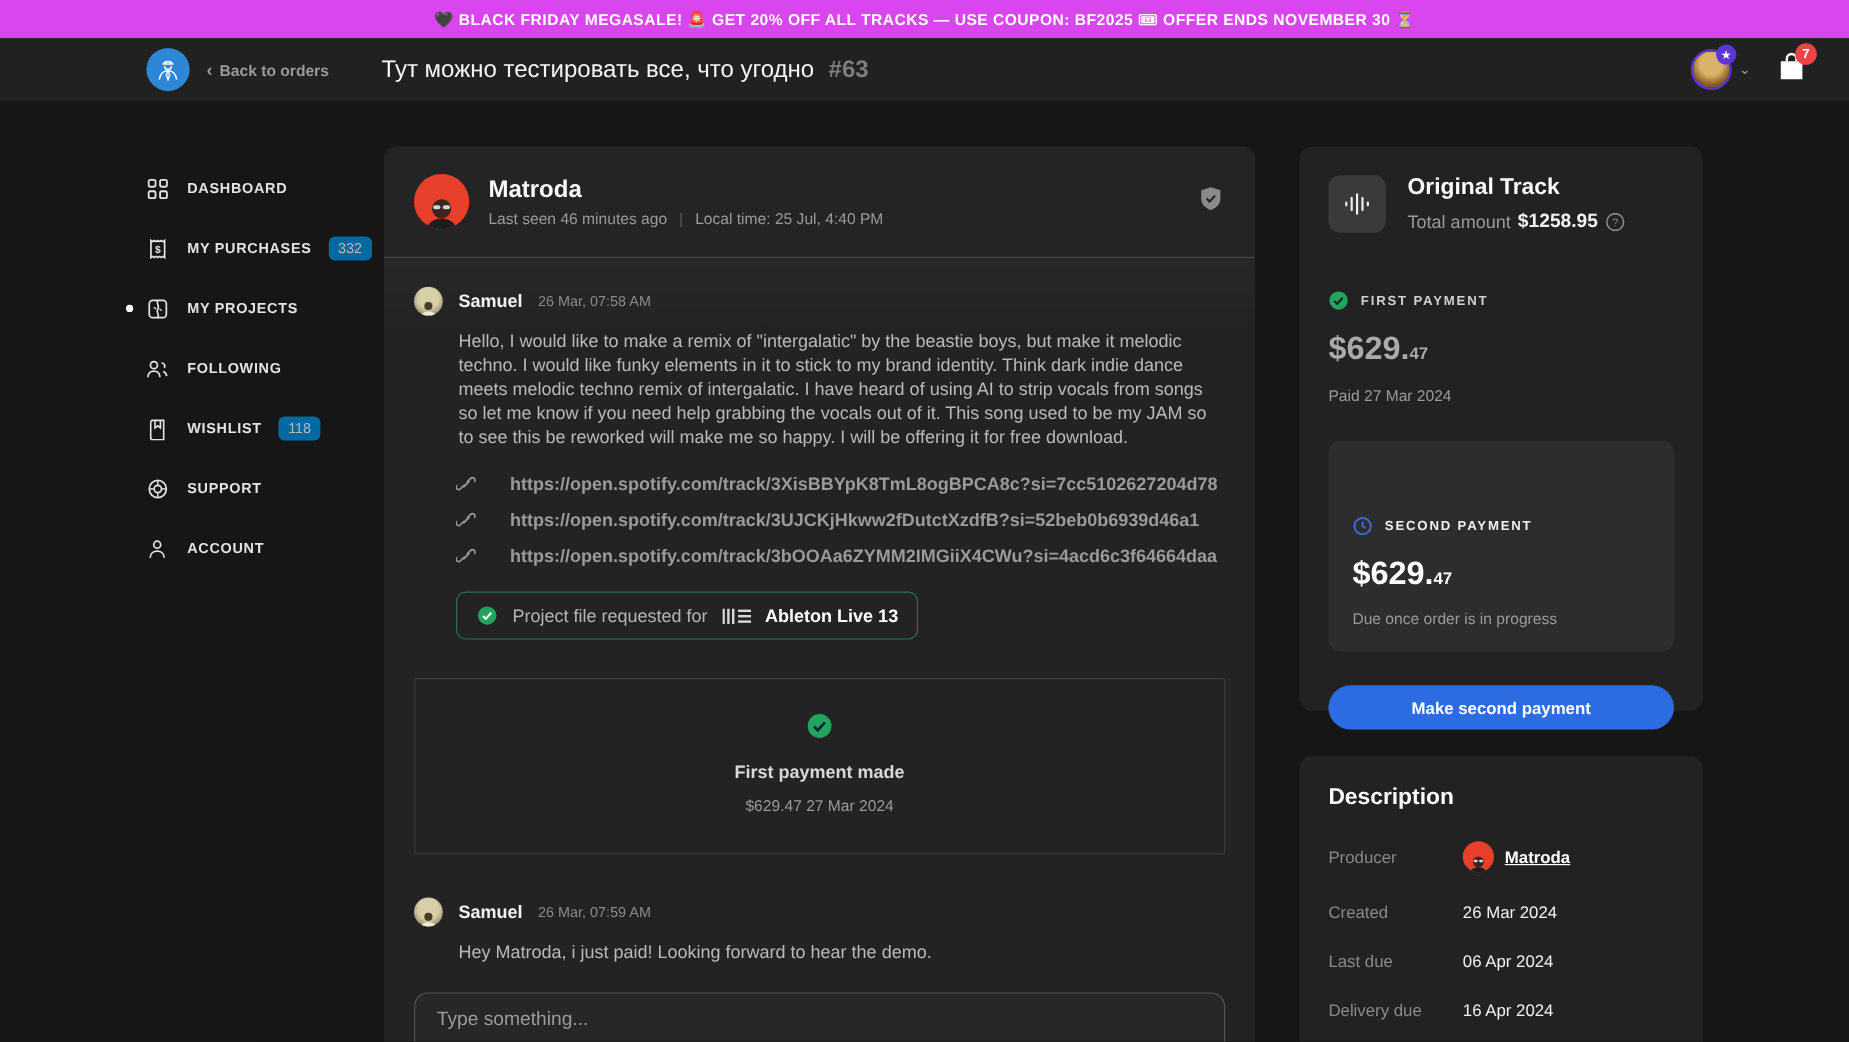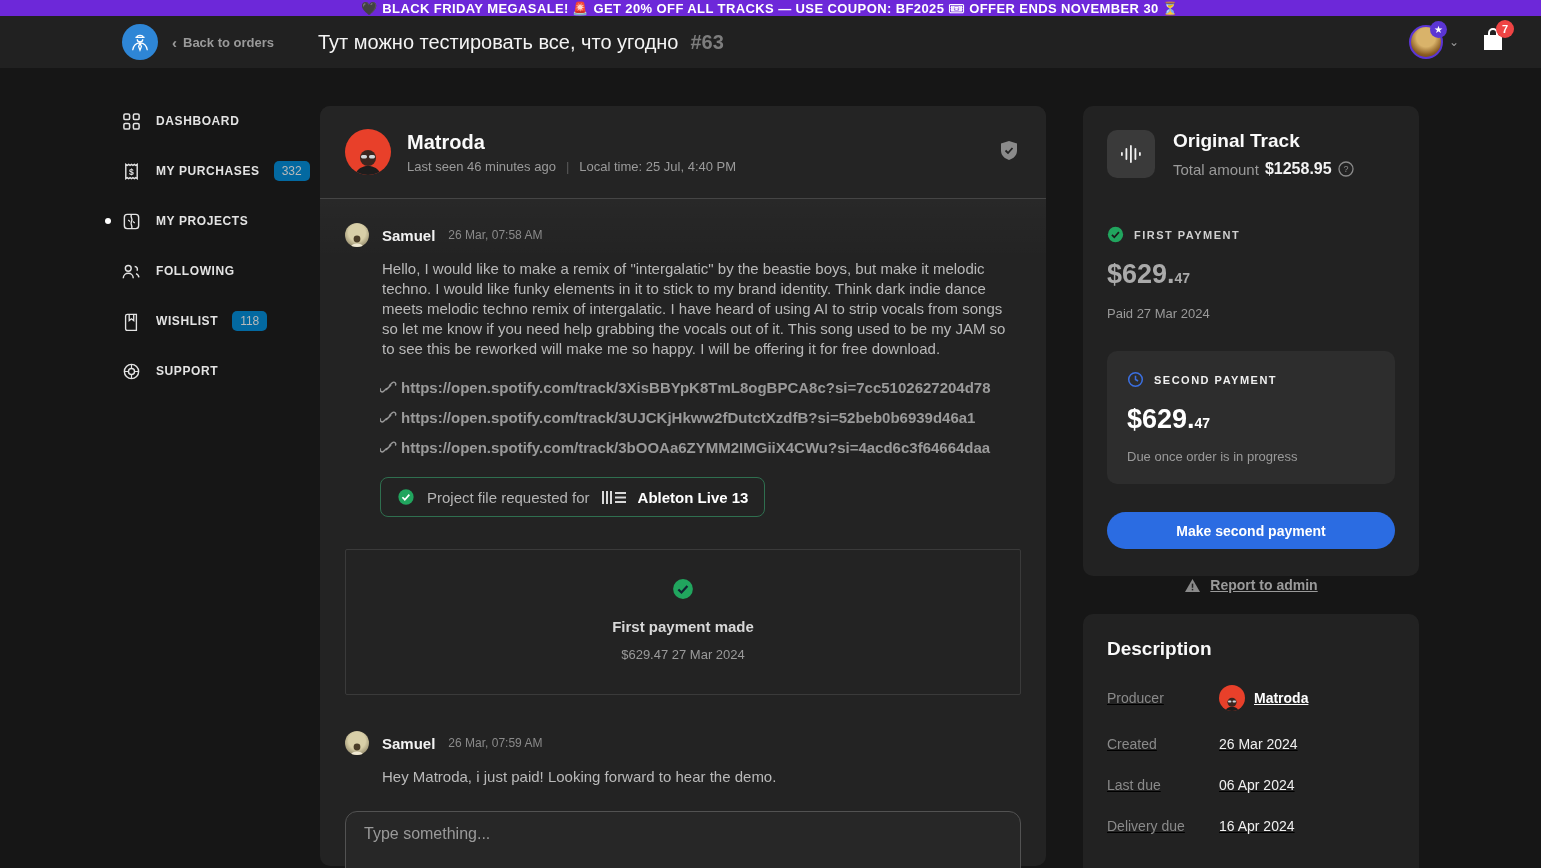--- a/index.html
+++ b/index.html
@@ -1,20 +1,20 @@
 <!DOCTYPE html>
 <html><head>
 <meta charset="utf-8">
 <style>
   * { margin:0; padding:0; box-sizing:border-box; }
   html,body { width:1541px; height:868px; overflow:hidden; background:#161616;
     font-family:"Liberation Sans", sans-serif; -webkit-font-smoothing:antialiased; }
 
   
-  .banner { height:16px; background:#6d28d9; display:flex; align-items:center; justify-content:center; }
+  .banner { height:32px; background:#d946ef; display:flex; align-items:center; justify-content:center; }
   .banner span { color:#fff; font-size:13px; font-weight:bold; letter-spacing:.4px; }
 
   
   .topbar { height:52px; background:#212121; display:flex; align-items:center; padding:0 36px 0 122px; position:relative; }
   .logo { width:36px; height:36px; border-radius:50%; background:#2e86d6; display:flex; align-items:center; justify-content:center; flex:0 0 36px; }
   .back { display:flex; align-items:center; gap:6px; margin-left:14px; color:#9a9a9a; font-size:13px; font-weight:bold; cursor:pointer; }
   .back .chev { font-size:15px; line-height:1; }
   .page-title { position:absolute; left:318px; color:#f4f4f4; font-size:20px; }
   .page-title .num { color:#7d7d7d; margin-left:12px; font-weight:bold; }
   .top-right { margin-left:auto; display:flex; align-items:center; gap:22px; }
@@ -23,21 +23,21 @@
   .user-av .star { position:absolute; top:-6px; right:-6px; width:17px; height:17px; border-radius:50%; background:#5b35d5; color:#fff; font-size:10px; display:flex; align-items:center; justify-content:center; }
   .user-chev { color:#9a9a9a; font-size:12px; }
   .cart { position:relative; cursor:pointer; }
   .cart-badge { position:absolute; top:-7px; right:-9px; background:#ef4444; color:#fff; font-size:11px; font-weight:bold; min-width:18px; height:18px; border-radius:50%; display:flex; align-items:center; justify-content:center; }
 
   
   .content { position:relative; height:784px; }
 
   
   .sidebar { position:absolute; left:0; top:0; width:320px; padding:38px 0 0 120px; }
-  .side-item { display:flex; align-items:center; gap:14px; height:30px; margin-bottom:20px; position:relative; color:#e3e3e3; cursor:pointer; }
+  .side-item { display:flex; align-items:center; gap:14px; height:30px; margin-bottom:20px; position:relative; color:#e3e3e3; cursor:pointer;margin-top:20px; }
   .side-item .lbl { font-size:12px; font-weight:bold; letter-spacing:.6px; }
   .side-item .cnt { background:#0369a1; color:#b9b9b9; font-size:12px; padding:3px 8px; border-radius:5px; }
   .side-item .dot { position:absolute; left:-15px; width:6px; height:6px; border-radius:50%; background:#fff; }
   .sicon { width:22px; display:flex; justify-content:center; }
 
   
   .chat-card { position:absolute; left:320px; top:38px; width:726px; height:760px; background:#232323; border-radius:10px; overflow:hidden; }
   .chat-head { height:93px; display:flex; align-items:center; padding:0 28px 0 25px; border-bottom:1px solid #454545; background:#242424; }
   .prod-av { width:46px; height:46px; border-radius:50%; background:#e8402a; overflow:hidden; position:relative; flex:0 0 46px; }
   .chat-head-info { margin-left:16px; }
@@ -46,55 +46,55 @@
   .prod-meta .sep { color:#5a5a5a; }
   .shield { margin-left:auto; }
   .chat-body { padding:24px 25px 0; position:relative;
     background:linear-gradient(to bottom, rgba(255,255,255,.025), rgba(255,255,255,0) 60px); }
   .msg-head { display:flex; align-items:center; gap:13px; }
   .msg-av { width:24px; height:24px; border-radius:50%; background:radial-gradient(circle at 50% 40%, #d8cfa8 0 45%, #6b6148); position:relative; overflow:hidden; flex:0 0 24px; }
   .msg-author { color:#f2f2f2; font-size:15px; font-weight:bold; }
   .msg-time { color:#8a8a8a; font-size:12px; }
   .msg-body { margin:12px 0 0 37px; color:#b9b9b9; font-size:15px; line-height:20px; max-width:632px; }
   .links { margin:20px 0 0 35px; }
-  .link-row { display:flex; align-items:center; gap:4px; margin-bottom:13px; cursor:pointer; }
+  .link-row { display:flex; align-items:center; gap:28px; margin-bottom:13px; cursor:pointer; }
   .link-row span { color:#9a9a9a; font-size:15px; font-weight:bold; }
   .daw-chip { margin:8px 0 0 35px; display:inline-flex; align-items:center; gap:12px; border:1px solid #2f6f4f; border-radius:8px; padding:10px 16px; }
   .daw-chip .pre { color:#b5b5b5; font-size:15px; }
   .daw-chip .daw { color:#fff; font-size:15px; font-weight:bold; }
   .event-card { margin-top:32px; border:1px solid #3a3a3a; border-radius:2px; padding:28px 20px 32px; text-align:center; }
   .event-title { color:#d8d8d8; font-size:15px; font-weight:bold; margin-top:14px; }
   .event-sub { color:#9a9a9a; font-size:13px; margin-top:12px; }
   .msg2 { margin-top:36px; }
   .composer { position:absolute; left:345px; top:743px; width:676px; height:70px; background:#272727; border:1px solid #525252; border-radius:12px; padding:0 18px; }
   .composer input { width:100%; height:44px; background:transparent; border:none; outline:none; color:#ddd; font-size:16px; font-family:inherit; }
   .composer input::placeholder { color:#9a9a9a; }
 
   
   .order-card { position:absolute; left:1083px; top:38px; width:336px; height:470px; background:#222222; border-radius:10px; padding:24px; }
   .order-head { display:flex; gap:18px; }
   .order-tile { width:48px; height:48px; background:#3a3a3a; border-radius:10px; display:flex; align-items:center; justify-content:center; flex:0 0 48px; }
   .order-type { color:#fafafa; font-size:19px; font-weight:bold; }
   .order-total { margin-top:8px; color:#9a9a9a; font-size:15px; display:flex; align-items:center; gap:6px; }
   .order-total b { color:#f2f2f2; font-size:16px; }
-  .pay-label { display:flex; align-items:center; gap:10px; font-size:11px; font-weight:bold; letter-spacing:1.5px; color:#d0d0d0; }
+  .pay-label { display:flex; align-items:center; gap:10px; font-size:11px; font-weight:bold; letter-spacing:1.5px; color:#d0d0d0;margin-top:43px; }
   .first-pay { margin-top:48px; }
   .amount { margin-top:16px; font-size:27px; font-weight:bold; color:#aaaaaa; }
   .amount .cents { font-size:14px; }
   .paid { margin-top:16px; color:#9a9a9a; font-size:13px; }
   .second-box { margin-top:30px; background:#2d2d2d; border-radius:10px; padding:20px; }
   .second-box .amount { color:#fff; }
   .second-box .paid { margin-top:14px; }
   .pay-btn { margin-top:28px; width:288px; height:37px; border:none; border-radius:20px; background:#2b6ce2; color:#fff; font-size:14px; font-weight:bold; font-family:inherit; cursor:pointer; }
   .report { margin-top:28px; display:flex; align-items:center; justify-content:center; gap:9px; color:#9a9a9a; font-size:14px; font-weight:bold; cursor:pointer; }
   .report span { text-decoration:underline; }
 
   .desc-card { position:absolute; left:1083px; top:546px; width:336px; height:300px; background:#222222; border-radius:10px; padding:24px; }
   .desc-title { color:#fafafa; font-size:19px; font-weight:bold; }
-  .desc-row { display:flex; align-items:center; margin-top:25px; font-size:14px;text-decoration:underline; }
+  .desc-row { display:flex; align-items:center; margin-top:25px; font-size:14px; }
   .desc-row .dl { width:112px; color:#8a8a8a; }
   .desc-row .dv { color:#f0f0f0; }
   .producer-v { display:flex; align-items:center; gap:9px; cursor:pointer; }
   .producer-v .pa { width:26px; height:26px; border-radius:50%; background:#e8402a; overflow:hidden; position:relative; flex:0 0 26px; }
   .producer-v b { color:#fff; text-decoration:underline; font-size:14px; }
 
   .sil { position:absolute; left:50%; bottom:-2px; transform:translateX(-50%); }
 </style>
 </head>
 <body>
@@ -192,20 +192,29 @@
     <div class="side-item">
       <span class="sicon">
         <svg width="19" height="19" viewBox="0 0 20 20" fill="none" stroke="#e3e3e3" stroke-width="1.5">
           <circle cx="10" cy="10" r="7.5"></circle>
             <circle cx="10" cy="10" r="3.2"></circle>
           <path d="M10 2.5 v4 M10 13.5 v4 M2.5 10 h4 M13.5 10 h4" stroke-width="1.2"></path>
         </svg>
         </span>
       <span class="lbl">SUPPORT</span>
     </div>
+    <div class="side-item">
+      <span class="sicon">
+        <svg width="18" height="19" viewBox="0 0 20 20" fill="none" stroke="#e3e3e3" stroke-width="1.6">
+          <circle cx="10" cy="6" r="3.2"></circle>
+            <path d="M3.5 18 c0-4.5 3.5-6 6.5-6 s6.5 1.5 6.5 6"></path>
+        </svg>
+        </span>
+      <span class="lbl">ACCOUNT</span>
+    </div>
   </nav>
 
   <section class="chat-card">
     <div class="chat-head">
       <div class="prod-av">
         <svg class="sil" width="34" height="30" viewBox="0 0 34 30">
           <circle cx="17" cy="11" r="8" fill="#3a2620"></circle>
           <path d="M4 30 c1-8 7-11 13-11 s12 3 13 11 z" fill="#1d1d1d"></path>
           <rect x="10" y="8" width="6" height="3.4" rx="1.6" fill="#cfd6da"></rect>
             <rect x="18" y="8" width="6" height="3.4" rx="1.6" fill="#cfd6da"></rect>

